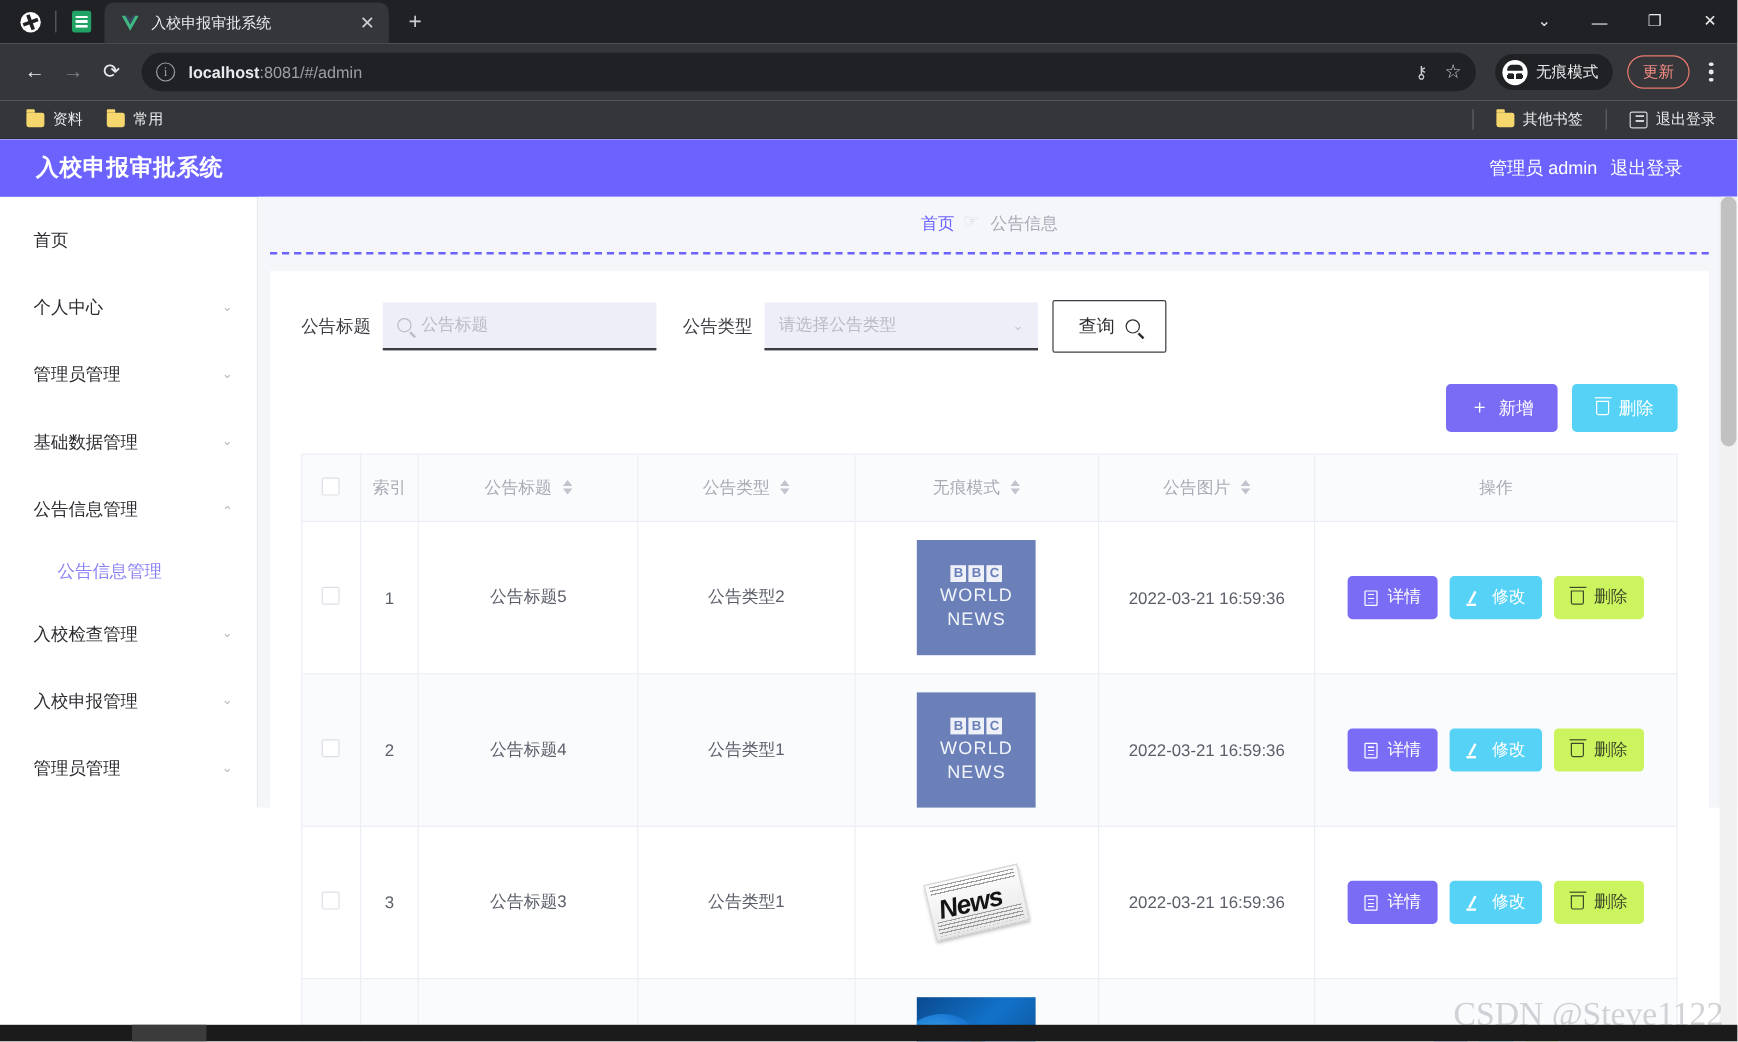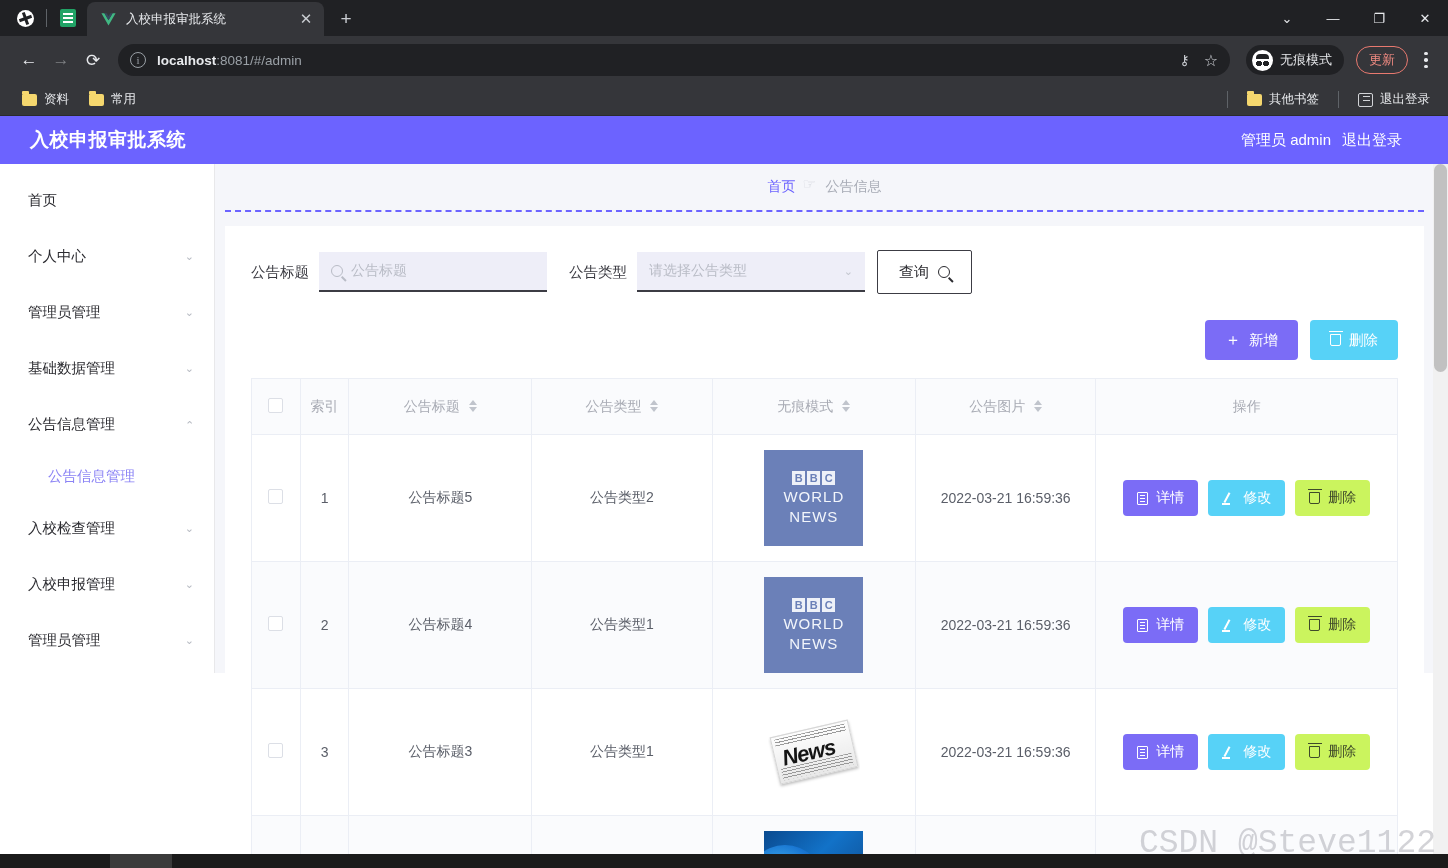--- a/index.html
+++ b/index.html
@@ -382,22 +382,22 @@
     position: absolute; right: 0; top: 48px; width: 15px; height: 704px;
     background: #f1f1f1;
   }
   .pgthumb {
     position:absolute; left: 1px; top: 0; width: 13px; height: 208px;
     background: #c1c1c1; border-radius: 7px;
   }
 
   .watermark {
     position:absolute; right: 12px; bottom: 6px;
-    font-size: 33px; color: rgba(150,150,160,.42);
-    font-family:Liberation Mono, monospace; white-space:nowrap;
+    font-size: 28px; color: rgba(150,150,160,.42);
+    font-family:Liberation Serif, serif; white-space:nowrap;
     pointer-events:none;
   }
 
   .taskbar {
     position:absolute; left:0; bottom:0; width: 1448px; height: 14px;
     background:#1b1b1b;
   }
   .tb-active {
     position:absolute; left: 110px; top:0; width: 62px; height: 14px;
     background:#3b3b3b;

